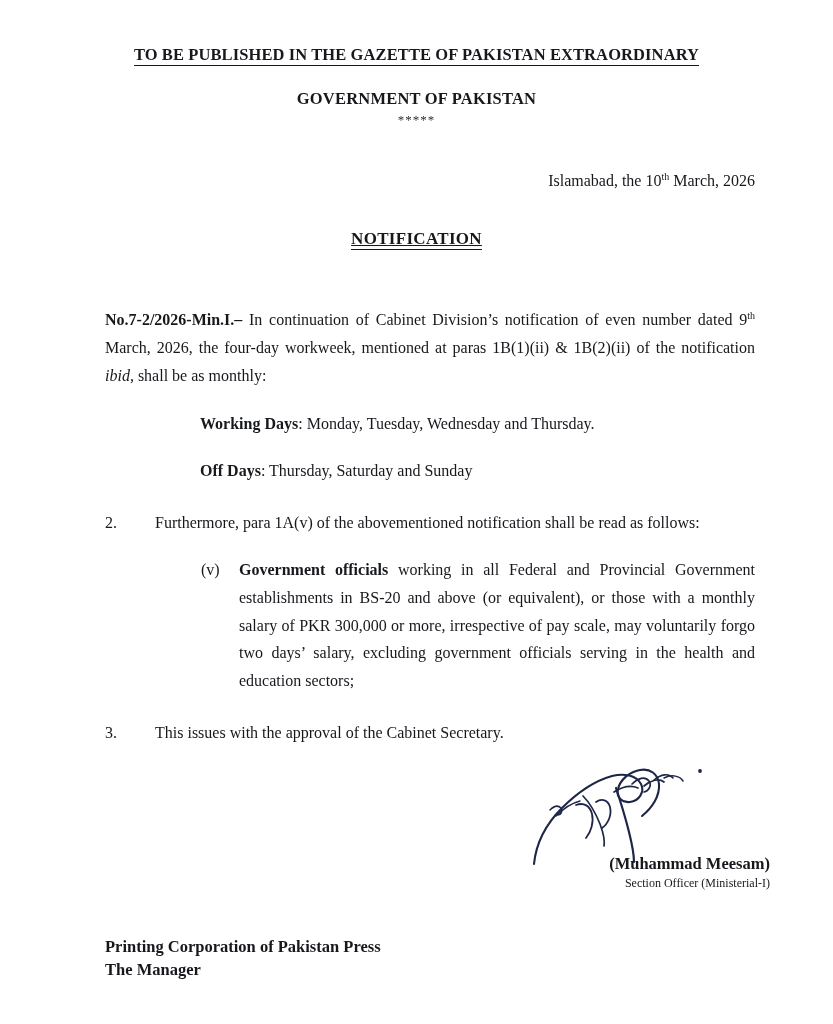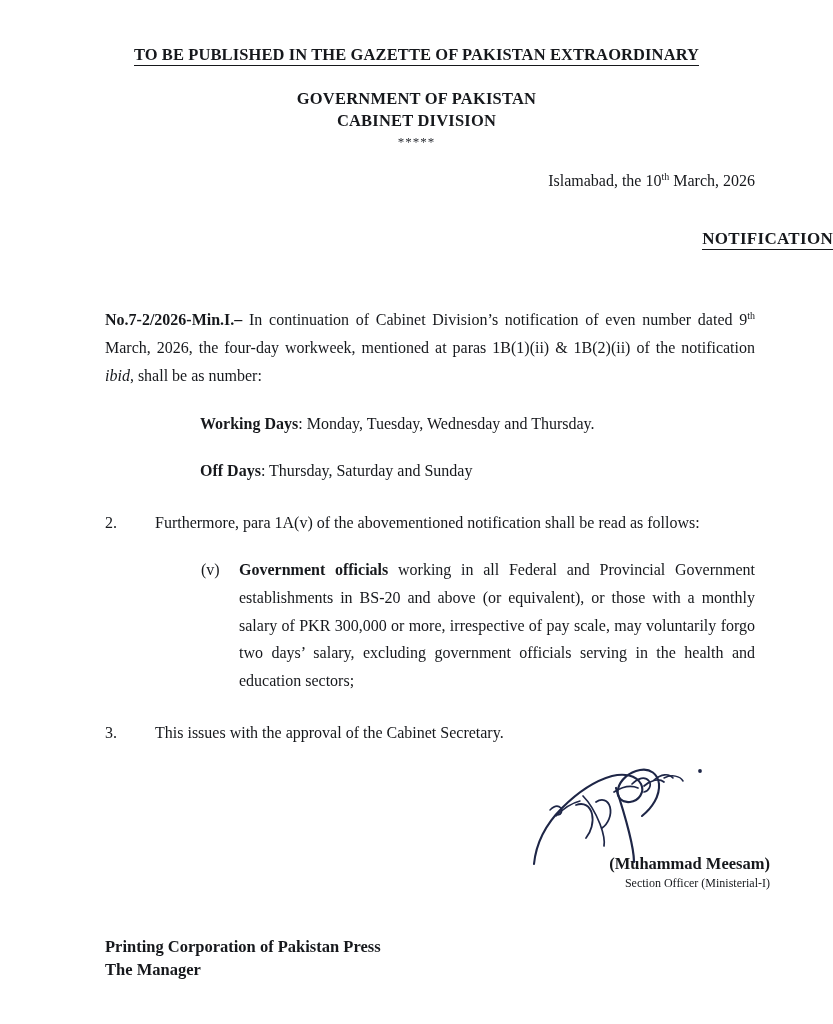--- a/index.html
+++ b/index.html
@@ -71,24 +71,25 @@
     font-size: 10px;
     vertical-align: super;
     line-height: 0;
   }
 
   .notification-title {
     position: absolute;
     top: 229px;
     left: 0;
     right: 0;
-    text-align: right;
+    text-align: center;
     font-weight: bold;
     font-size: 17px;
     letter-spacing: 0.3px;
+    text-decoration: underline;
   }
   .notification-title span {
     border-bottom: 1.6px solid #16181c;
     padding-bottom: 1px;
   }
 
   
   .body-area {
     position: absolute;
     top: 306px;
@@ -209,37 +210,36 @@
 
 <div class="page">
 
   <div class="gazette-line">
     <span>TO BE PUBLISHED IN THE GAZETTE OF PAKISTAN EXTRAORDINARY</span>
   </div>
 
   <div class="org-block">
     <div class="org-inner">
       <div>GOVERNMENT OF PAKISTAN</div>
-      <div>CABINET DIVISION</div>
     </div>
     <div class="stars">*****</div>
   </div>
 
   <div class="date-line">
     <span>Islamabad, the 10</span><sup>th</sup><span> March, 2026</span>
   </div>
 
   <div class="notification-title">
     <span>NOTIFICATION</span>
   </div>
 
   <div class="body-area">
 
     <div class="para">
-      <b>No.7-2/2026-Min.I.–</b><span> In continuation of Cabinet Division’s notification of even number dated 9</span><sup>th</sup><span> March, 2026, the four-day workweek, mentioned at paras 1B(1)(ii)  &amp; 1B(2)(ii)  of the notification </span><i>ibid</i><span>, shall be as number:</span>
+      <b>No.7-2/2026-Min.I.–</b><span> In continuation of Cabinet Division’s notification of even number dated 9</span><sup>th</sup><span> March, 2026, the four-day workweek, mentioned at paras 1B(1)(ii)  &amp; 1B(2)(ii)  of the notification </span><i>ibid</i><span>, shall be as monthly:</span>
     </div>
 
     <div class="daylist">
       <div class="row">
         <b>Working Days</b><span>: Monday, Tuesday, Wednesday and Thursday.</span>
       </div>
       <div class="row">
         <b>Off Days</b><span>: Thursday, Saturday and Sunday</span>
       </div>
     </div>

